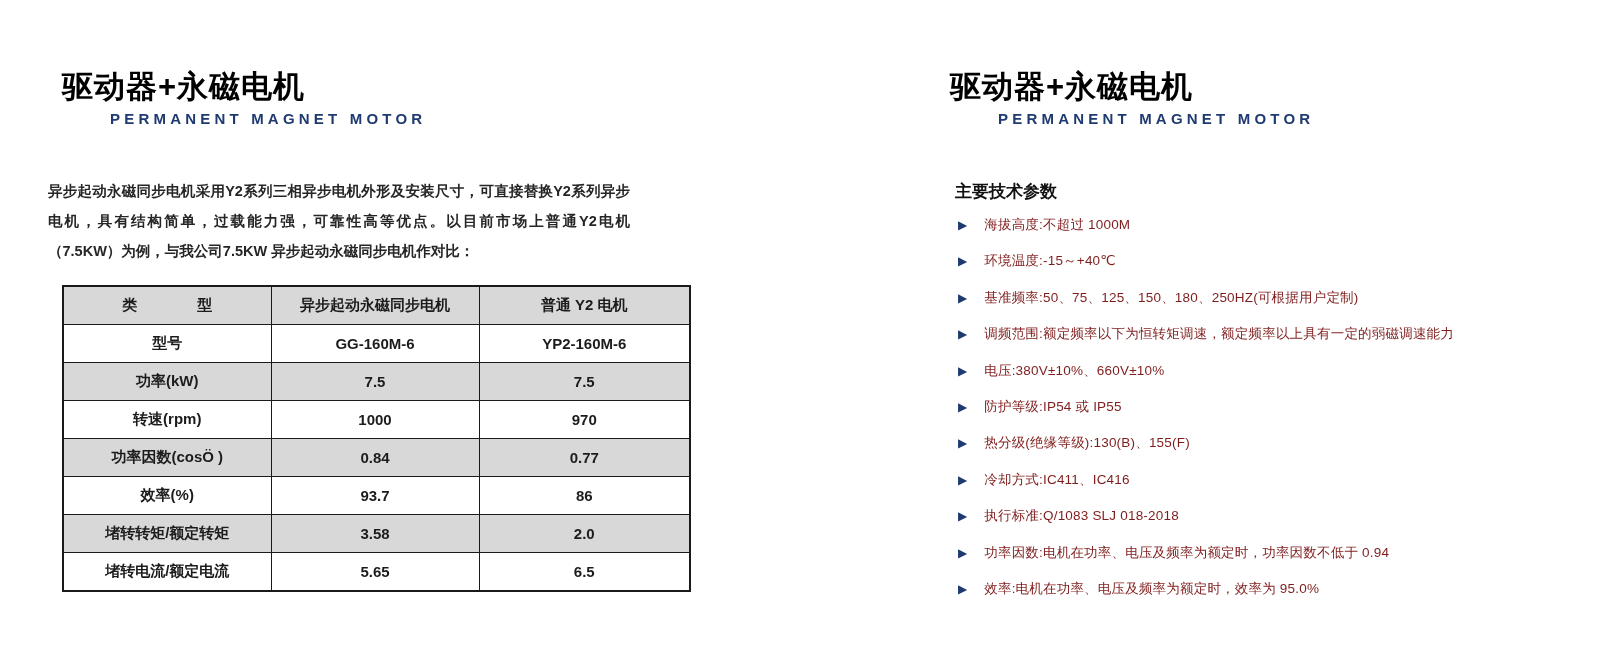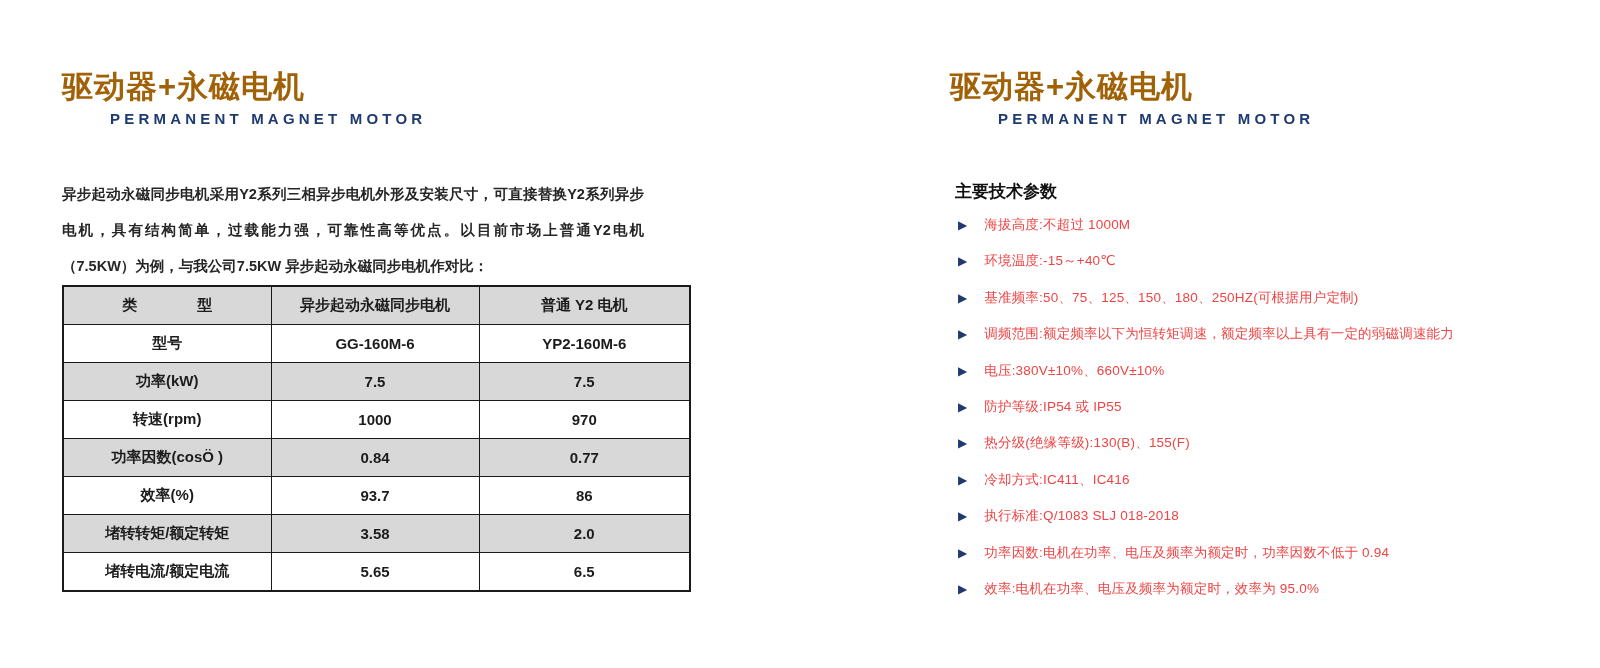--- a/index.html
+++ b/index.html
@@ -12,45 +12,45 @@
     height: 668px;
     background: #ffffff;
     overflow: hidden;
   }
 
   
   .col-title {
     position: absolute;
     font-size: 31px;
     font-weight: 800;
-    color: #a16207;
+    color: #000000;
     letter-spacing: 1px;
     line-height: 1.1;
     white-space: nowrap;
   }
   .col-subtitle {
     position: absolute;
     font-size: 15px;
     font-weight: 800;
     color: #1e3a70;
     letter-spacing: 4.2px;
     white-space: nowrap;
     margin-left: 48px;
   }
 
   
   .intro {
     position: absolute;
-    left: 62px;
+    left: 48px;
     top: 176px;
     width: 582px;
     font-size: 14.5px;
     font-weight: 700;
     color: #262626;
-    line-height: 36px;
+    line-height: 30px;
     text-align: justify;
   }
 
   table.compare {
     position: absolute;
     left: 62px;
     top: 285px;
     width: 627px;
     border-collapse: collapse;
     table-layout: fixed;
@@ -97,21 +97,21 @@
   ul.params .tri {
     color: #1e3a70;
     font-size: 12px;
     line-height: 1;
     margin-right: 17px;
     flex: 0 0 auto;
   }
   ul.params .param-text {
     font-size: 13.5px;
     font-weight: 500;
-    color: #ef4444;
+    color: #7f1d1d;
     letter-spacing: 0.2px;
   }
 </style>
 </head>
 <body>
 
 <div class="page">
 
   <h1 class="col-title" style="left:62px; top:70px;">驱动器+永磁电机</h1>
   <div class="col-subtitle" style="left:62px; top:110px;">PERMANENT MAGNET MOTOR</div>

